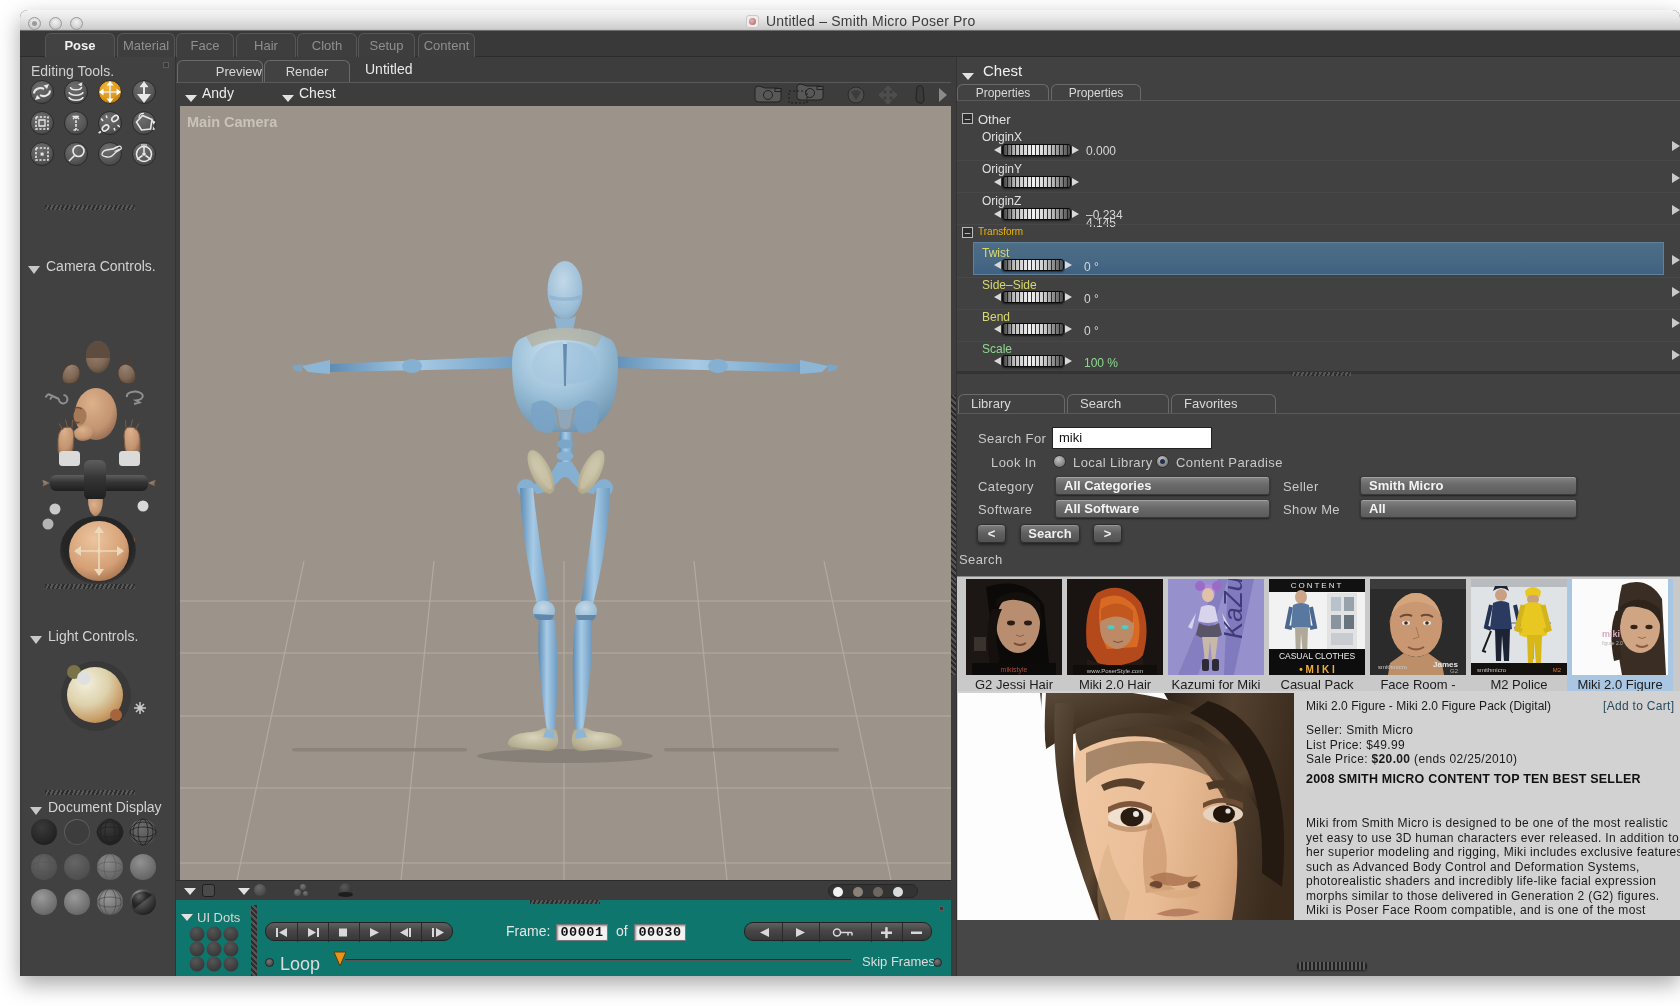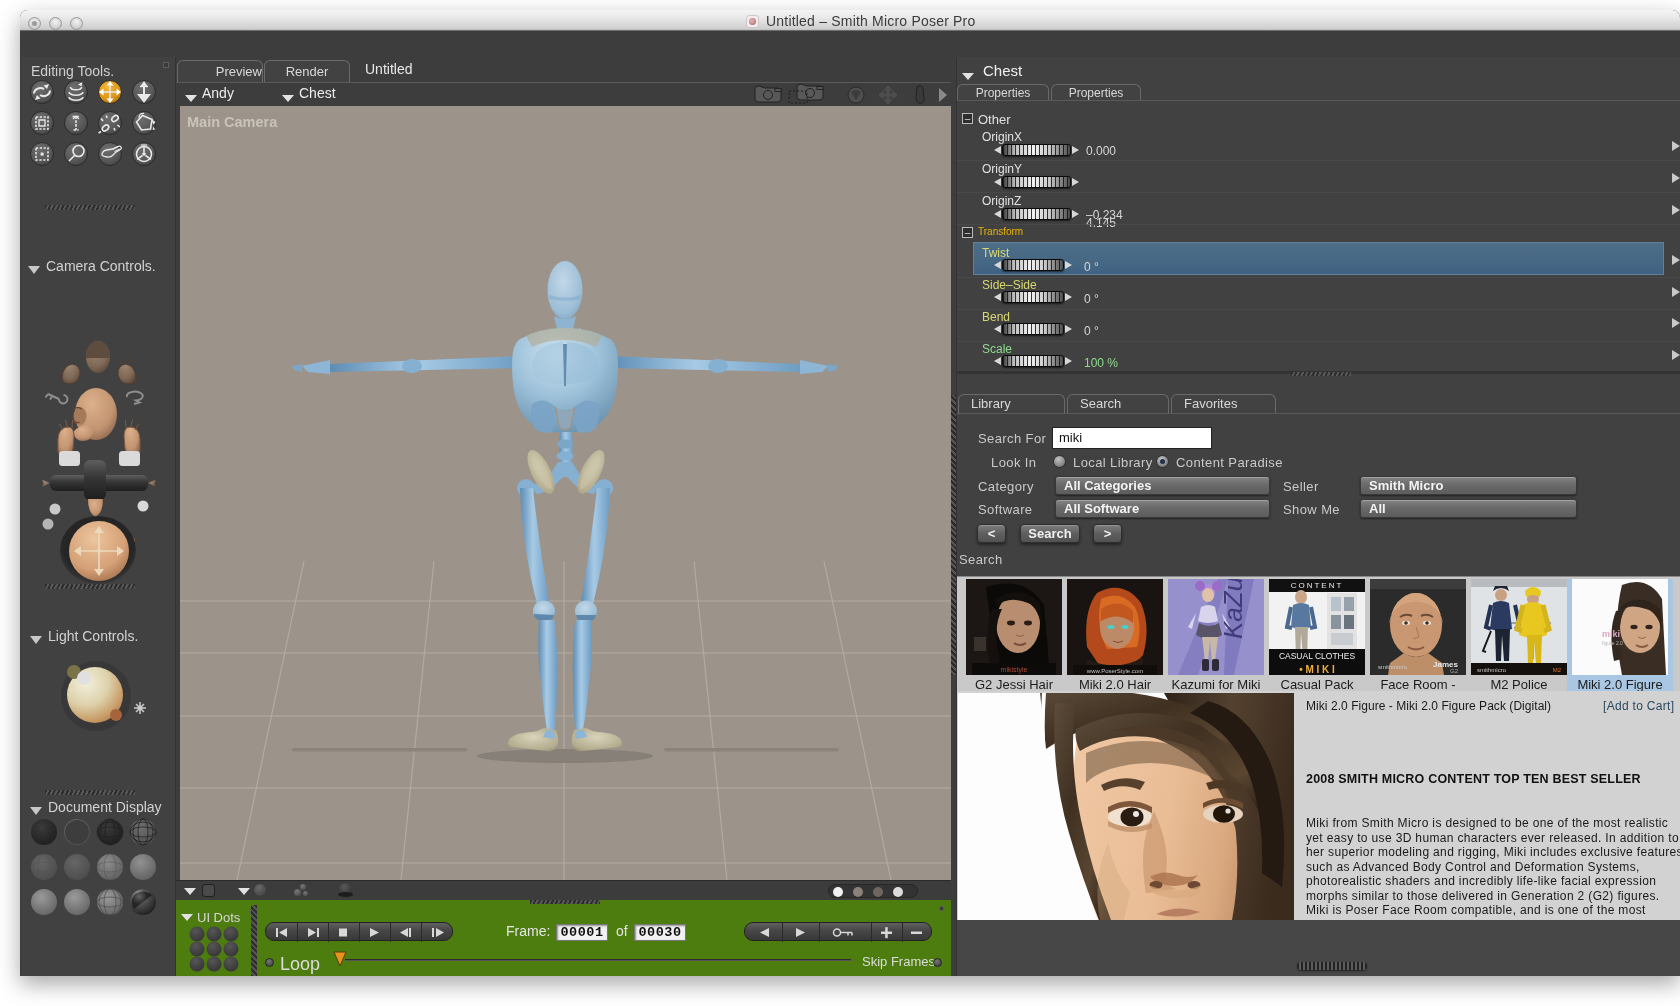--- a/index.html
+++ b/index.html
@@ -60,20 +60,29 @@
 <div id="win">
   <div id="titlebar">
     <div class="tl" style="left:8px;">
           <div style="position:absolute;left:3px;top:3px;width:5px;height:5px;border-radius:50%;background:#9a9a9a;"></div>
         </div>
     <div class="tl" style="left:29px;"></div>
     <div class="tl" style="left:50px;"></div>
     <div id="title-text"><span id="doc-ico">
             <i></i>
           </span>Untitled – Smith Micro Poser Pro</div>
+  </div>
+  <div id="tabbar">
+    <div class="mtab active" style="left:25px;width:70px;">Pose</div>
+    <div class="mtab" style="left:97px;width:58px;">Material</div>
+    <div class="mtab" style="left:156px;width:58px;">Face</div>
+    <div class="mtab" style="left:216px;width:60px;">Hair</div>
+    <div class="mtab" style="left:277px;width:60px;">Cloth</div>
+    <div class="mtab" style="left:338px;width:57px;">Setup</div>
+    <div class="mtab" style="left:398px;width:57px;">Content</div>
   </div>
   <div class="abs" style="left:931px;top:385px;width:5px;height:280px;background:repeating-linear-gradient(45deg,#2a2a2a 0 2px,#555 2px 4px);"></div>
   <div id="leftcol">
     <div class="abs" style="left:9px;top:6px;color:#cfcfcf;font-size:14px;">Editing Tools.</div>
     <div class="rsz" style="left:141px;top:5px;"></div>
 
     <svg class="abs" style="left:0;top:15px;" width="154" height="100" viewBox="0 0 154 100">
       <defs>
         <radialGradient id="btn" cx="0.4" cy="0.3" r="0.9">
           <stop offset="0" stop-color="#6e6e6e"></stop>
@@ -449,21 +458,21 @@
         <div class="abs" style="left:0;top:9px;width:15px;height:5px;border-radius:50%;background:#1d1d1d;"></div>
       </div>
       <div class="abs" style="left:652px;top:3px;width:90px;height:14px;border-radius:8px;background:#333;border:1px solid #272727;">
         <div class="abs" style="left:4px;top:2px;width:10px;height:10px;border-radius:50%;background:#f2f2f2;"></div>
         <div class="abs" style="left:24px;top:2px;width:10px;height:10px;border-radius:50%;background:#8a8178;"></div>
         <div class="abs" style="left:44px;top:2px;width:10px;height:10px;border-radius:50%;background:#6e675f;"></div>
         <div class="abs" style="left:64px;top:2px;width:10px;height:10px;border-radius:50%;background:#dcdcdc;"></div>
       </div>
     </div>
 
-    <div class="abs" style="left:0;top:843px;width:775px;height:76px;background:#4d7c0f;">
+    <div class="abs" style="left:0;top:843px;width:775px;height:76px;background:#0f766e;">
       <div class="hatch" style="left:354px;top:0px;width:70px;height:4px;"></div>
       <span class="vtri" style="position:absolute;left:5px;top:14px;"></span>
       <div class="abs" style="left:21px;top:10px;color:#d8d8d8;font-size:13px;">UI Dots</div>
       <div class="rsz" style="left:74px;top:9px;"></div>
       <svg class="abs" style="left:10px;top:24px;" width="64" height="52" viewBox="0 0 64 52">
         <defs>
               <radialGradient id="uidot" cx="0.4" cy="0.3" r="0.9">
                 <stop offset="0" stop-color="#565656"></stop>
                 <stop offset="1" stop-color="#2e2e2e"></stop>
               </radialGradient>
@@ -823,20 +832,21 @@
         <path d="M196 118 q16 34 12 62 q-2 12 10 16 l-30 4 q-6 -36 0 -58 q3 -14 8 -24" fill="#c08a62" opacity="0.5"></path>
         <path d="M192 184 q14 -8 28 -2 q10 4 20 0 q-10 12 -25 11 q-16 -1 -23 -9" fill="#ab7650" opacity="0.85"></path>
         <ellipse cx="198" cy="192" rx="6.5" ry="4" fill="#6e4832"></ellipse>
         <ellipse cx="236" cy="192" rx="6.5" ry="4" fill="#6e4832"></ellipse>
         <path d="M186 190 q28 14 58 2 l-4 10 q-26 8 -50 -4 z" fill="#d8a87e" opacity="0.7"></path>
         <path d="M198 221 q22 -10 44 -2 q-22 8 -44 2" fill="#b97f62"></path>
         <path d="M150 150 q6 28 22 50 l-6 27 l-24 0 q-8 -40 8 -77" fill="#caa277" opacity="0.35"></path>
       </svg>
       <div class="abs" style="left:349px;top:8px;color:#1a1a1a;font-size:12px;letter-spacing:0.05px;">Miki 2.0 Figure - Miki 2.0 Figure Pack (Digital)</div>
       <div class="abs" style="left:646px;top:8px;color:#2b4a5e;font-size:12px;letter-spacing:0.3px;">[Add to Cart]</div>
+      <div class="abs" style="left:349px;top:32px;color:#1a1a1a;font-size:12px;line-height:14.5px;letter-spacing:0.35px;">Seller: Smith Micro<br>List Price: $49.99<br>Sale Price: <b>$20.00</b> (ends 02/25/2010)</div>
       <div class="abs" style="left:349px;top:81px;color:#111;font-size:12.5px;font-weight:bold;letter-spacing:0.2px;">2008 SMITH MICRO CONTENT TOP TEN BEST SELLER</div>
       <div class="abs" style="left:349px;top:125px;width:372px;color:#1a1a1a;font-size:12px;line-height:14.5px;letter-spacing:0.35px;white-space:nowrap;">Miki from Smith Micro is designed to be one of the most realistic<br>yet easy to use 3D human characters ever released. In addition to<br>her superior modeling and rigging, Miki includes exclusive features<br>such as Advanced Body Control and Deformation Systems,<br>photorealistic shaders and incredibly life-like facial expression<br>morphs similar to those delivered in Generation 2 (G2) figures.<br>Miki is Poser Face Room compatible, and is one of the most<br>advanced and versatile Poser characters to date.</div>
     </div>
 
     <div class="abs" style="left:0;top:863px;width:724px;height:56px;background:#474747;">
       <div class="abs" style="left:340px;top:42px;width:70px;height:8px;border-radius:4px;background:repeating-linear-gradient(90deg,#222 0 2px,#5c5c5c 2px 4px);box-shadow:0 1px 2px rgba(0,0,0,0.5);"></div>
     </div>
   </div>
 </div>
 </div>

